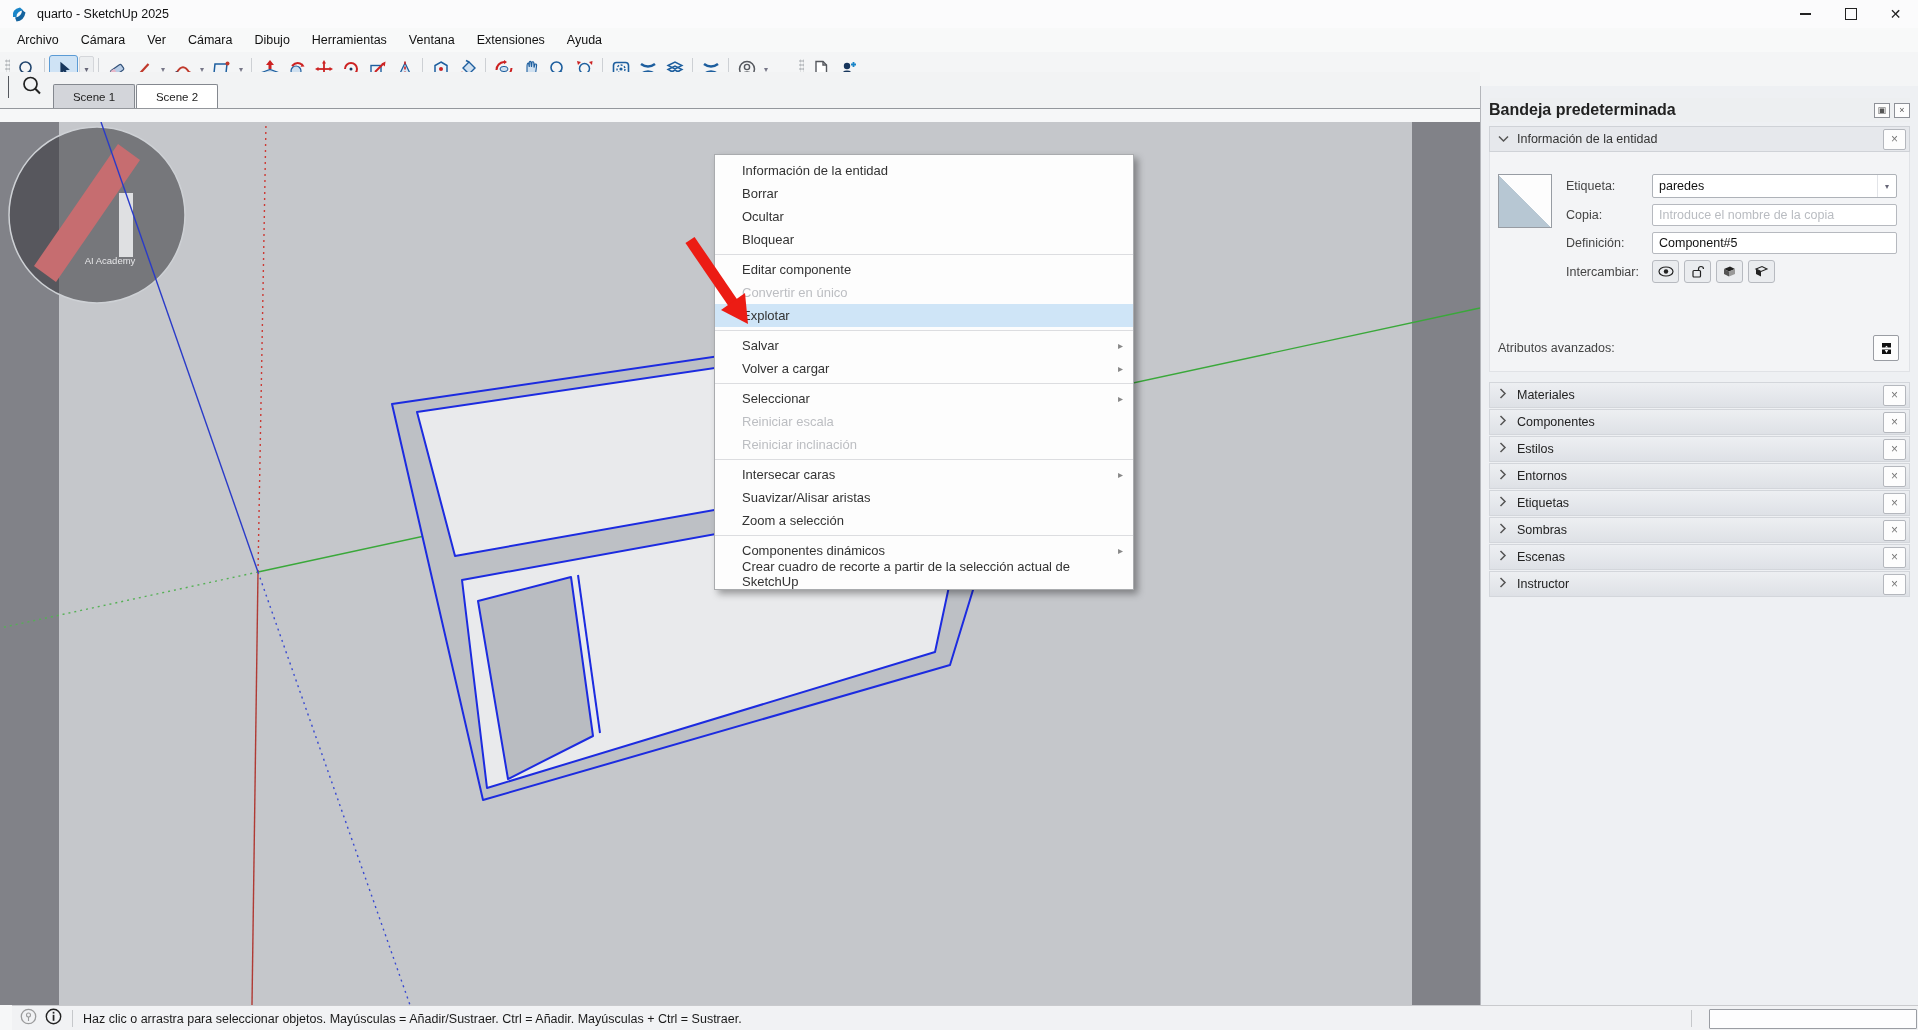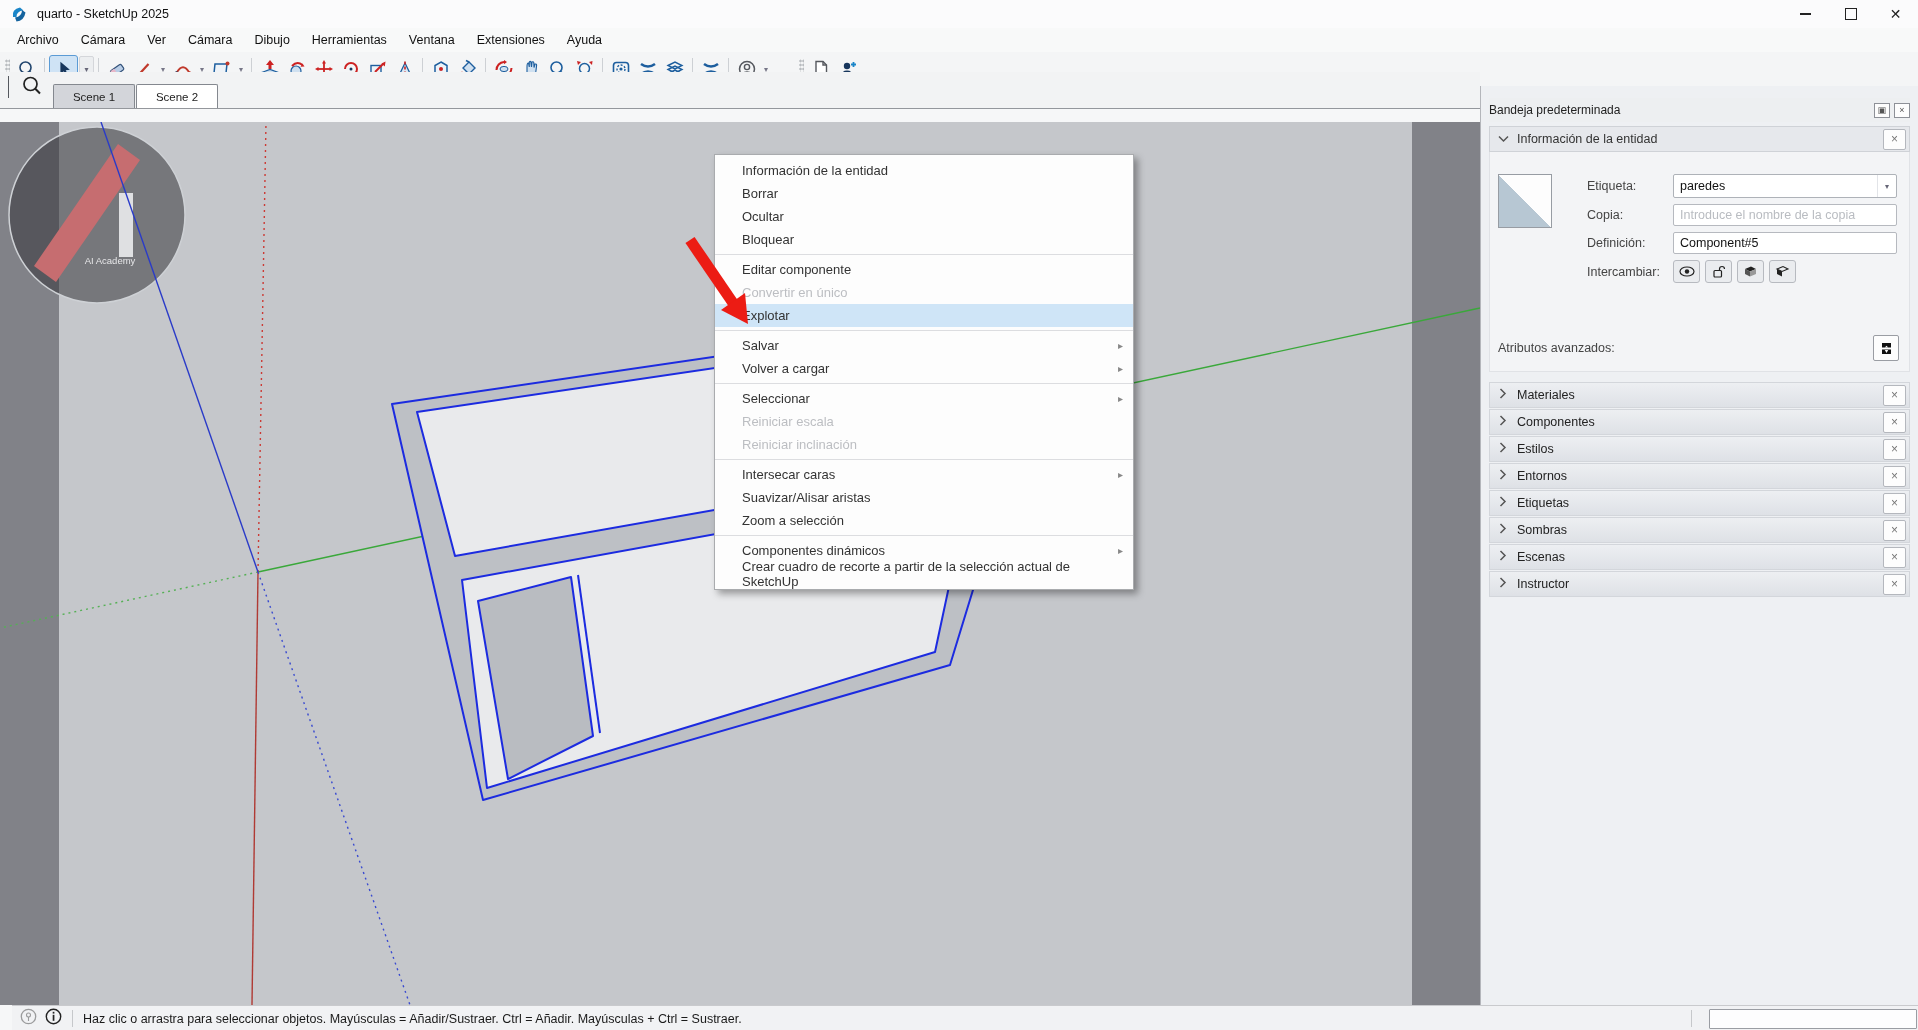--- a/index.html
+++ b/index.html
@@ -45,33 +45,33 @@
             border-radius:2px 2px 0 0;background:#fff;margin-right:1px;}
   .scenetab.active{background:#d3d5da;}
 
   
   .canvas{position:absolute;left:0;top:122px;width:1480px;height:883px;background:#c5c7cb;}
 
   
   .panel{position:absolute;left:1480px;top:86px;width:438px;height:919px;background:#eef0f3;
          border-left:1px solid #b4b6bb;box-sizing:border-box;padding:12px 8px 0 8px;}
   .trayhead{height:24px;display:flex;align-items:center;background:#edeff1;}
-  .trayhead .ttl{font-size:12px;font-weight:normal;color:#222;}
+  .trayhead .ttl{font-size:16px;font-weight:bold;color:#222;}
   .trayico{width:14px;height:13px;border:1px solid #8d9097;background:#fdfdfd;display:flex;
            align-items:center;justify-content:center;font-size:9px;color:#555;margin-left:4px;}
   .sechead{margin-top:4px;height:26px;display:flex;align-items:center;background:#e6e8ec;
            border:1px solid #cfd2d7;box-sizing:border-box;padding:0 3px 0 8px;}
   .sechead .chev{color:#555;font-size:12px;margin-right:8px;}
   .sechead .lbl{font-size:12.5px;color:#333;}
   .xbtn{margin-left:auto;width:21px;height:19px;border:1px solid #b4b7bd;background:#fdfdfd;
         display:flex;align-items:center;justify-content:center;font-size:12px;color:#777;border-radius:2px;}
   .entitybody{background:#f3f4f6;border:1px solid #e0e2e6;border-top:none;box-sizing:border-box;
               padding:10px 12px 8px 8px;height:220px;position:relative;}
   .compheading{font-size:12.5px;font-weight:bold;color:#222;padding-bottom:7px;border-bottom:1px solid #dadce0;}
-  .fieldarea{display:flex;margin-top:12px;gap:21px;}
+  .fieldarea{display:flex;margin-top:12px;}
   .thumb{width:52px;height:52px;border:1px solid #979ca3;background:
          linear-gradient(to top right,#b7c7d3 49.6%,#fdfdfd 50%);flex:none;}
   .fields{flex:1;margin-left:14px;}
   .frow{display:flex;align-items:center;margin-bottom:6px;}
   .frow .flabel{width:86px;font-size:12.5px;color:#444;flex:none;}
   .combo{flex:1;height:22px;border:1px solid #aeb2b8;background:#fff;display:flex;align-items:center;
          font-size:12.5px;color:#111;padding-left:6px;border-radius:2px;}
   .combo .carrow{margin-left:auto;width:18px;height:100%;display:flex;align-items:center;
                  justify-content:center;font-size:8px;color:#667;border-left:1px solid #e2e4e8;}
   .tbox{flex:1;height:20px;border:1px solid #b6b9bf;background:#fff;font-size:12.5px;color:#111;

